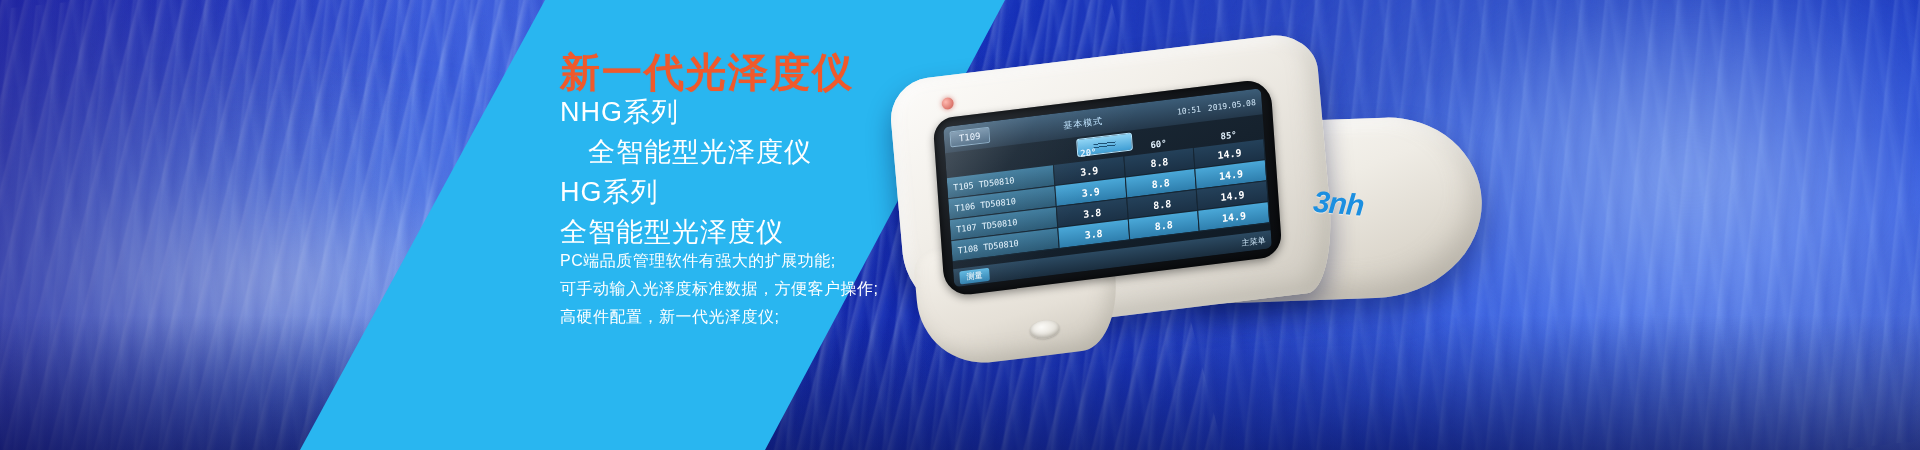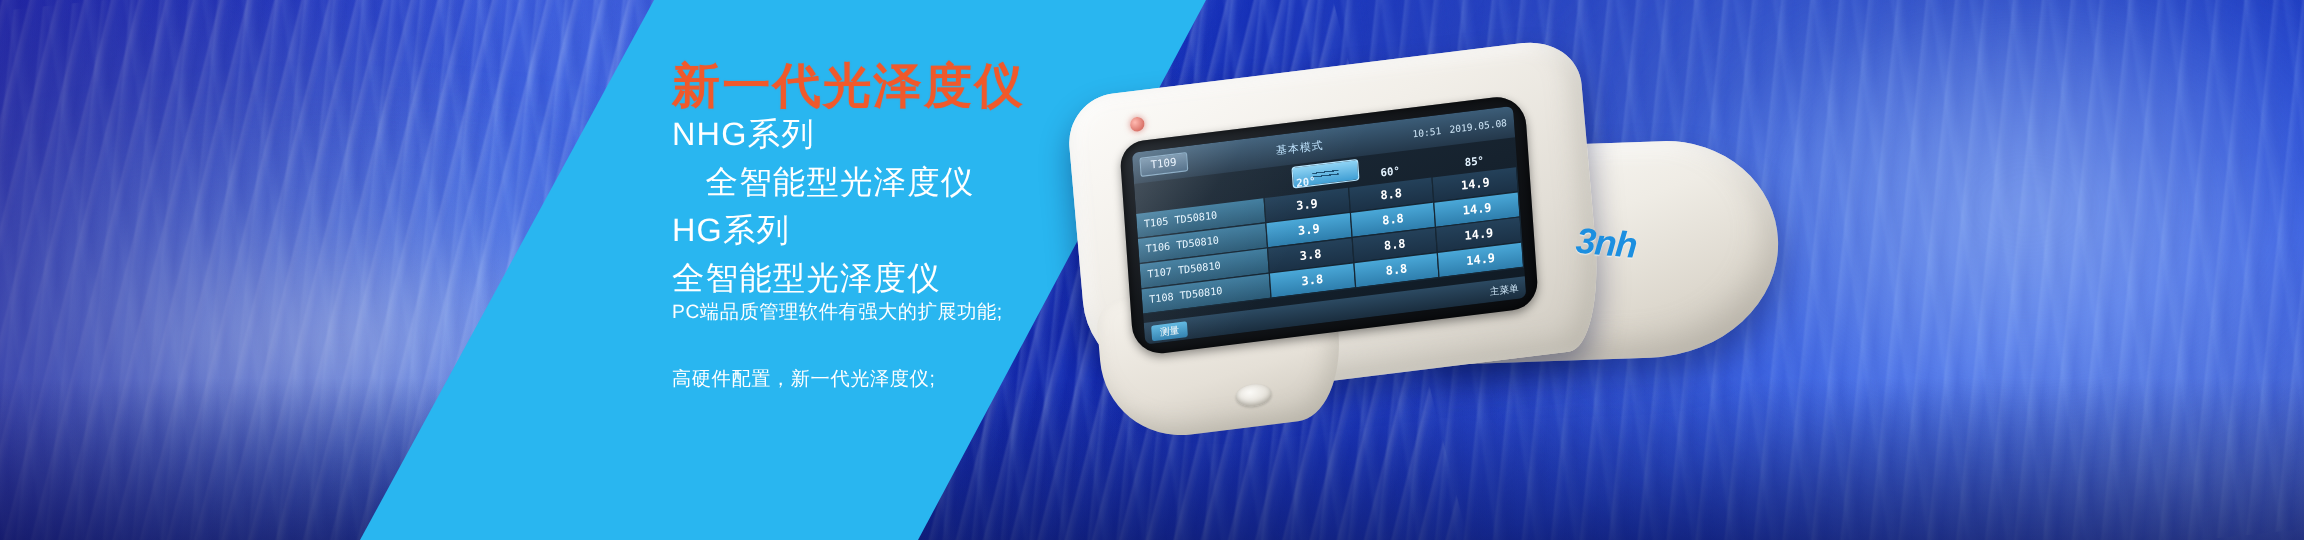--- a/index.html
+++ b/index.html
@@ -252,20 +252,21 @@
 
   <div class="content">
     <div class="headline">新一代光泽度仪</div>
 
     <div class="sub l1">NHG系列</div>
     <div class="sub l2">全智能型光泽度仪</div>
     <div class="sub l3">HG系列</div>
     <div class="sub l4">全智能型光泽度仪</div>
 
     <div class="body-line b1">PC端品质管理软件有强大的扩展功能;</div>
+    <div class="body-line b2">可手动输入光泽度标准数据，方便客户操作;</div>
     <div class="body-line b3">高硬件配置，新一代光泽度仪;</div>
   </div>
 
   <div class="device">
     <div class="dev-handle"></div>
     <div class="dev-body">
       <div class="dev-nose"></div>
       <div class="dev-led"></div>
       <div class="dev-btn"></div>
 

